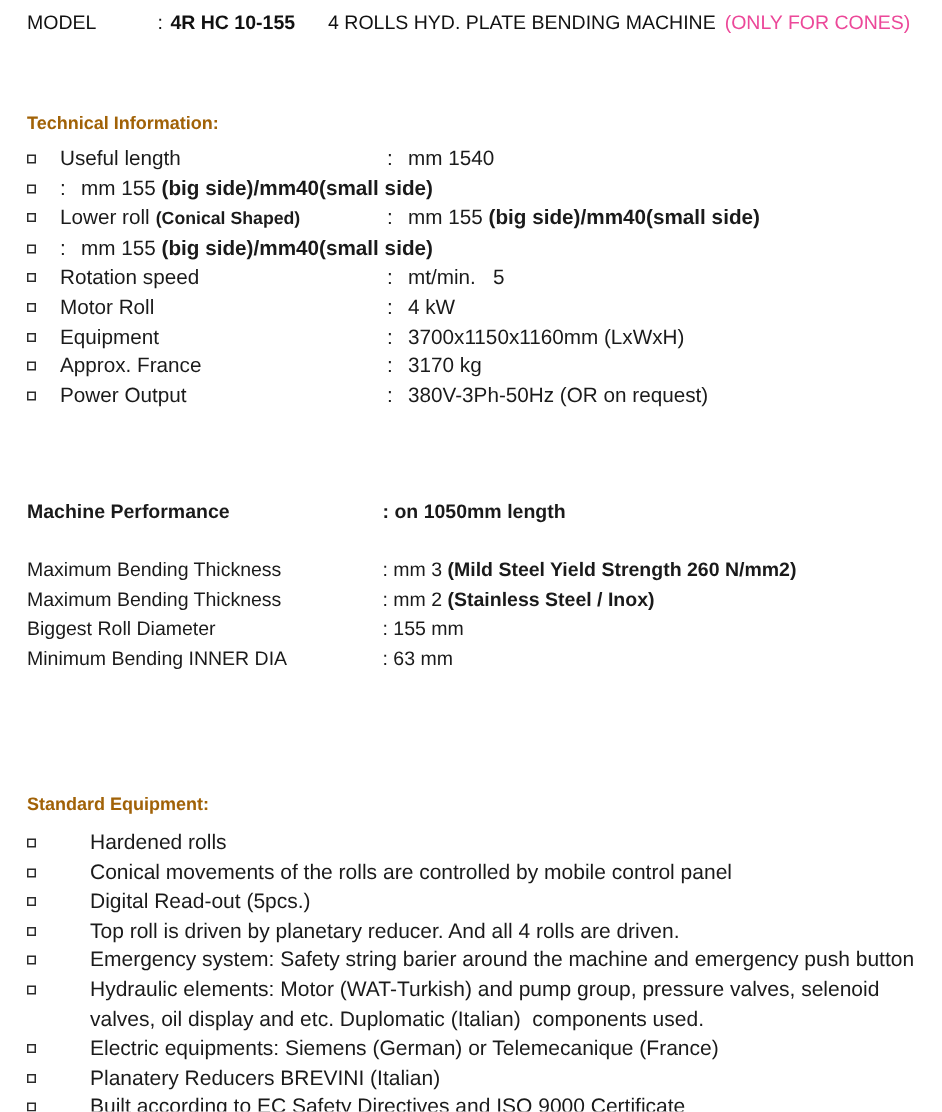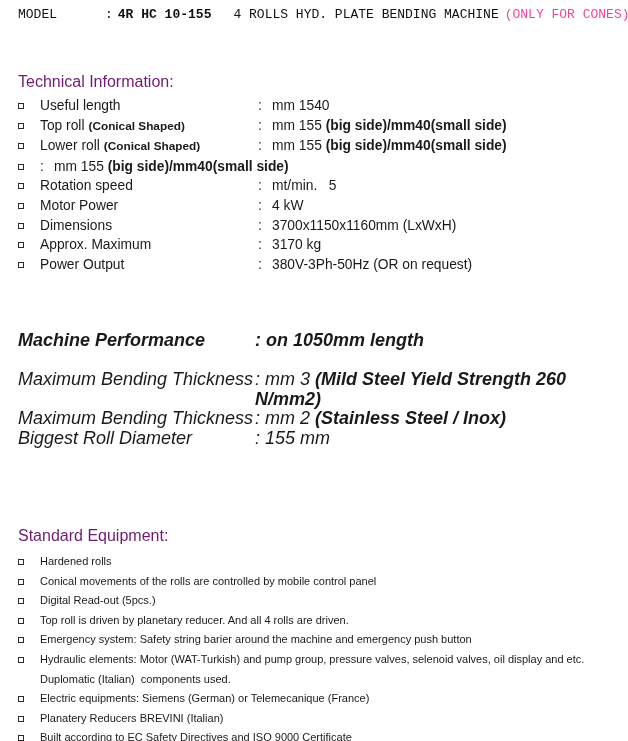--- a/index.html
+++ b/index.html
@@ -5,59 +5,59 @@
   html,body{margin:0;padding:0;}
   body{
     width:628px;height:741px;background:#ffffff;position:relative;
     font-family:"Liberation Sans", sans-serif;color:#1a1a1a;overflow:hidden;
   }
   .page{position:absolute;inset:0;}
 
   
   .model-row{
     position:absolute;top:7px;left:18px;right:6px;
-    font-family:Liberation Mono, monospace;font-size:13px;color:#111;
+    font-family:Liberation Sans, sans-serif;font-size:13px;color:#111;
     display:flex;align-items:flex-end;white-space:nowrap;
   }
   .model-label{width:87px;flex-shrink:0;}
   .model-colon{margin-right:5px;}
   .model-bold{font-weight:700;margin-right:22px;}
   .model-title{margin-right:6px;}
   .model-note{font-weight:400;}
 
   
-  .h{font-size:16px;font-weight:400;color:#701a75;line-height:20px;}
+  .h{font-size:12px;font-weight:700;color:#a16207;line-height:20px;}
   .sq{
     display:inline-block;width:6px;height:6px;
     border:1.2px solid #2b2b2b;background:#fff;box-sizing:border-box;
   }
   .bcell{width:22px;flex-shrink:0;display:flex;align-items:flex-start;padding-top:7px;box-sizing:border-box;}
   .vb{font-weight:700;margin-top:14px;}
 
   
   .tech{position:absolute;top:72px;left:18px;right:14px;}
   .tech .h{margin-bottom:4px;}
   .trow{display:flex;line-height:19.6px;font-size:13.8px;}
   .lbl{width:218px;flex-shrink:0;}
   .note:not(:empty){margin-left:4px;font-size:11.8px;font-weight:700;}
   .col{width:14px;flex-shrink:0;}
   .val{flex:1;white-space:pre-wrap;}
 
   
   .perf{position:absolute;top:331px;left:18px;right:14px;}
-  .prow{display:flex;line-height:19.6px;font-size:18px;font-style:italic;}
+  .prow{display:flex;line-height:19.6px;font-size:13px;}
   .plbl{width:237px;flex-shrink:0;}
   .pval{flex:1;white-space:pre-wrap;}
   .bold{font-weight:700;}
   .pspacer{height:19.6px;}
 
   
   .equip{position:absolute;top:482px;left:18px;right:12px;}
   .equip .h{margin-bottom:6px;margin-top:44px;}
-  .erow{display:flex;line-height:19.6px;font-size:11px;}
+  .erow{display:flex;line-height:19.6px;font-size:14px;gap:20px;}
   .etext{flex:1;white-space:pre-wrap;}
 </style>
 </head>
 <body>
 
 <div class="page">
 
   <div class="model-row">
     <span class="model-label">MODEL</span>
     <span class="model-colon">:</span>
@@ -76,21 +76,20 @@
           </span>
           <span class="lbl"><span>Useful length</span><span class="note"></span></span>
           <span class="col">:</span>
           <span class="val"><span>mm 1540</span><span class="vb"></span></span>
         </div>
 
         <div class="trow">
           <span class="bcell">
             <span class="sq"></span>
           </span>
-          <span class="lbl"><span>Top roll</span><span class="note">(Conical Shaped)</span></span>
           <span class="col">:</span>
           <span class="val"><span>mm 155 </span><span class="vb">(big side)/mm40(small side)</span></span>
         </div>
 
         <div class="trow">
           <span class="bcell">
             <span class="sq"></span>
           </span>
           <span class="lbl"><span>Lower roll</span><span class="note">(Conical Shaped)</span></span>
           <span class="col">:</span>
@@ -111,39 +110,39 @@
           </span>
           <span class="lbl"><span>Rotation speed</span><span class="note"></span></span>
           <span class="col">:</span>
           <span class="val"><span>mt/min.   5</span><span class="vb"></span></span>
         </div>
 
         <div class="trow">
           <span class="bcell">
             <span class="sq"></span>
           </span>
-          <span class="lbl"><span>Motor Power</span><span class="note"></span></span>
+          <span class="lbl"><span>Motor Roll</span><span class="note"></span></span>
           <span class="col">:</span>
           <span class="val"><span>4 kW</span><span class="vb"></span></span>
         </div>
 
         <div class="trow">
           <span class="bcell">
             <span class="sq"></span>
           </span>
-          <span class="lbl"><span>Dimensions</span><span class="note"></span></span>
+          <span class="lbl"><span>Equipment</span><span class="note"></span></span>
           <span class="col">:</span>
           <span class="val"><span>3700x1150x1160mm (LxWxH)</span><span class="vb"></span></span>
         </div>
 
         <div class="trow">
           <span class="bcell">
             <span class="sq"></span>
           </span>
-          <span class="lbl"><span>Approx. Maximum</span><span class="note"></span></span>
+          <span class="lbl"><span>Approx. France</span><span class="note"></span></span>
           <span class="col">:</span>
           <span class="val"><span>3170 kg</span><span class="vb"></span></span>
         </div>
 
         <div class="trow">
           <span class="bcell">
             <span class="sq"></span>
           </span>
           <span class="lbl"><span>Power Output</span><span class="note"></span></span>
           <span class="col">:</span>
@@ -168,20 +167,24 @@
         <div class="prow">
           <span class="plbl">Maximum Bending Thickness</span>
           <span class="pval"><span>: mm 2 </span><span class="vb">(Stainless Steel / Inox)</span></span>
         </div>
 
         <div class="prow">
           <span class="plbl">Biggest Roll Diameter</span>
           <span class="pval"><span>: 155 mm</span><span class="vb"></span></span>
         </div>
 
+        <div class="prow">
+          <span class="plbl">Minimum Bending INNER DIA</span>
+          <span class="pval"><span>: 63 mm</span><span class="vb"></span></span>
+        </div>
       </div>
   </section>
 
   <section class="equip">
     <div class="h">Standard Equipment:</div>
     <div>
 
         <div class="erow">
           <span class="bcell">
             <span class="sq"></span>

